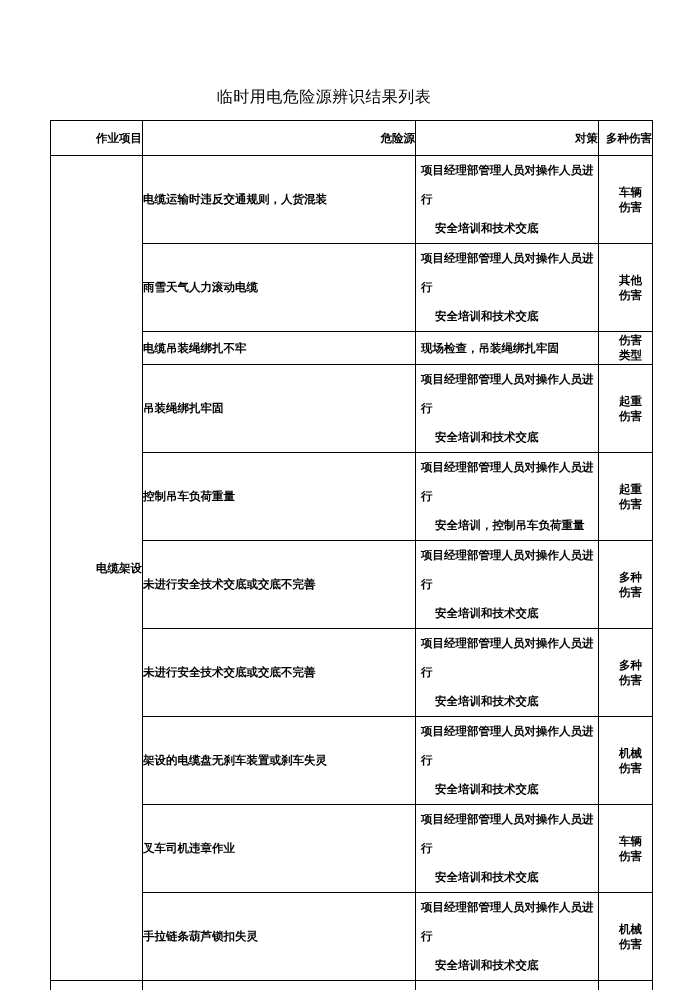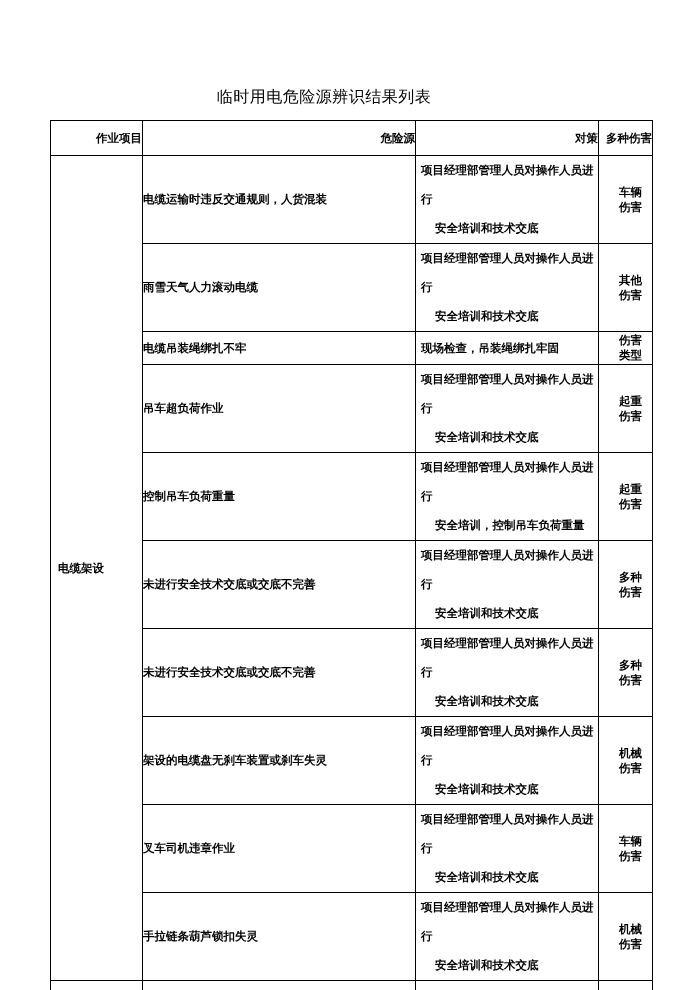--- a/index.html
+++ b/index.html
@@ -37,22 +37,22 @@
     font-weight: bold;
     padding: 0;
     overflow: hidden;
   }
   .doc-table th {
     height: 34px;
     text-align: right;
   }
   td.project {
     vertical-align: middle;
-    text-align: left;
-    padding-left: 7px;
+    text-align: right;
+    padding-left: 18px;
   }
   td.hazard {
     vertical-align: middle;
     text-align: left;
   }
   td.countermeasure {
     vertical-align: middle;
     text-align: left;
     padding-left: 5px;
   }
@@ -103,21 +103,21 @@
         <td class="injury">其他伤害</td>
       </tr>
       <tr style="height: 33px;">
         <td class="hazard">电缆吊装绳绑扎不牢</td>
         <td class="countermeasure">
           <div class="cm-line">现场检查，吊装绳绑扎牢固</div>
         </td>
         <td class="injury">伤害类型</td>
       </tr>
       <tr style="height: 61px;">
-        <td class="hazard">吊车超负荷作业</td>
+        <td class="hazard">吊装绳绑扎牢固</td>
         <td class="countermeasure">
           <div class="cm-line">项目经理部管理人员对操作人员进行</div>
           <div class="cm-line">安全培训和技术交底</div>
         </td>
         <td class="injury">起重伤害</td>
       </tr>
       <tr style="height: 61px;">
         <td class="hazard">控制吊车负荷重量</td>
         <td class="countermeasure">
           <div class="cm-line">项目经理部管理人员对操作人员进行</div>

